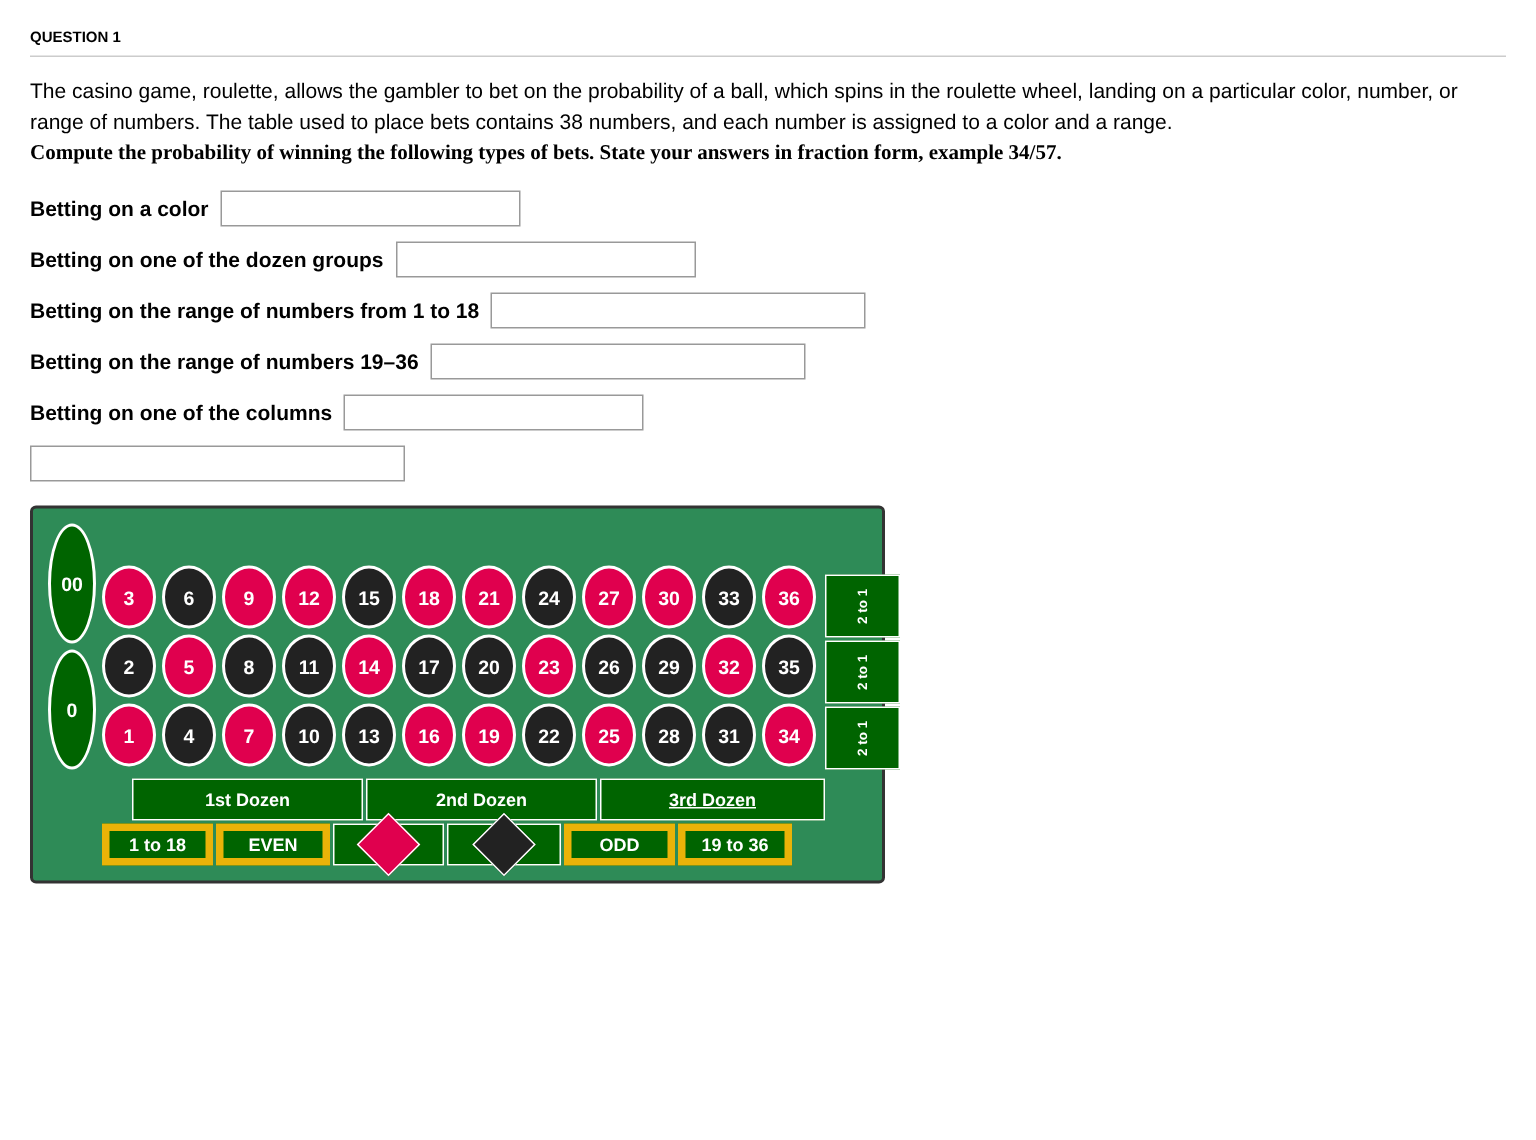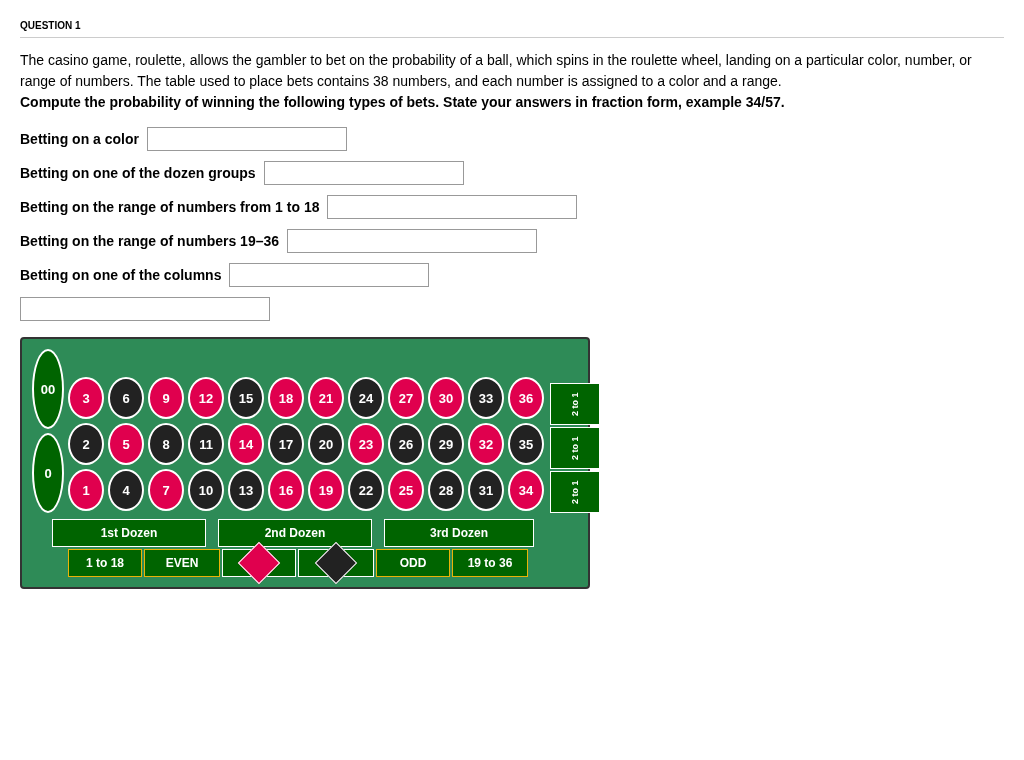--- a/index.html
+++ b/index.html
@@ -17,20 +17,21 @@
       border-bottom: 1px solid #ccc;
       padding-bottom: 6px;
     }
     .description {
       line-height: 1.5;
     }
     .bold-instruction {
       font-weight: bold;
       margin-bottom: 14px;
       line-height: 1.5;
+      font-family: Liberation Serif, serif;
     }
     .question-row {
       display: flex;
       align-items: center;
       margin-bottom: 10px;
     }
     .question-label {
       font-weight: bold;
       margin-right: 8px;
       white-space: nowrap;
@@ -134,47 +135,48 @@
       writing-mode: vertical-rl;
       transform: rotate(180deg);
     }
     
     .bottom-section {
       margin-top: 6px;
     }
     .dozen-row {
       display: flex;
       flex-direction: row;
-      gap: 12px;
+      margin-left: 36px;
+      gap: 2px;
       padding-left: 20px;
     }
     .dozen-cell {
       background: #006400;
       border: 1px solid #fff;
       color: #fff;
       font-size: 12px;
       font-weight: bold;
       display: flex;
       align-items: center;
       justify-content: center;
       height: 28px;
     }
     .dozen-1st { width: 154px; }
     .dozen-2nd { width: 154px; }
-    .dozen-3rd { width: 150px; }
+    .dozen-3rd { width: 150px; text-decoration: underline; }
     .bet-row {
       display: flex;
       flex-direction: row;
       margin-left: 36px;
       gap: 2px;
       margin-top: 2px;
     }
     .bet-cell {
       background: #006400;
-      border: 1px solid #eab308;
+      border: 5px solid #eab308;
       color: #fff;
       font-size: 12px;
       font-weight: bold;
       display: flex;
       align-items: center;
       justify-content: center;
       height: 28px;
     }
     .bet-1to18 { width: 74px; }
     .bet-even { width: 76px; }

